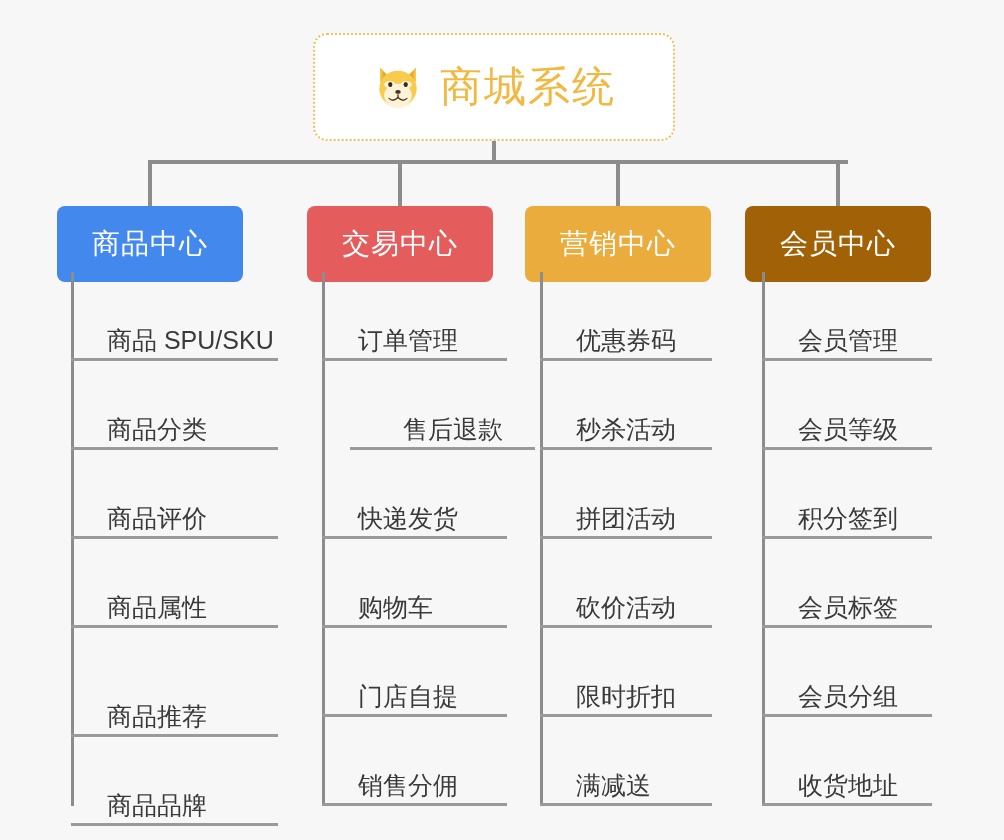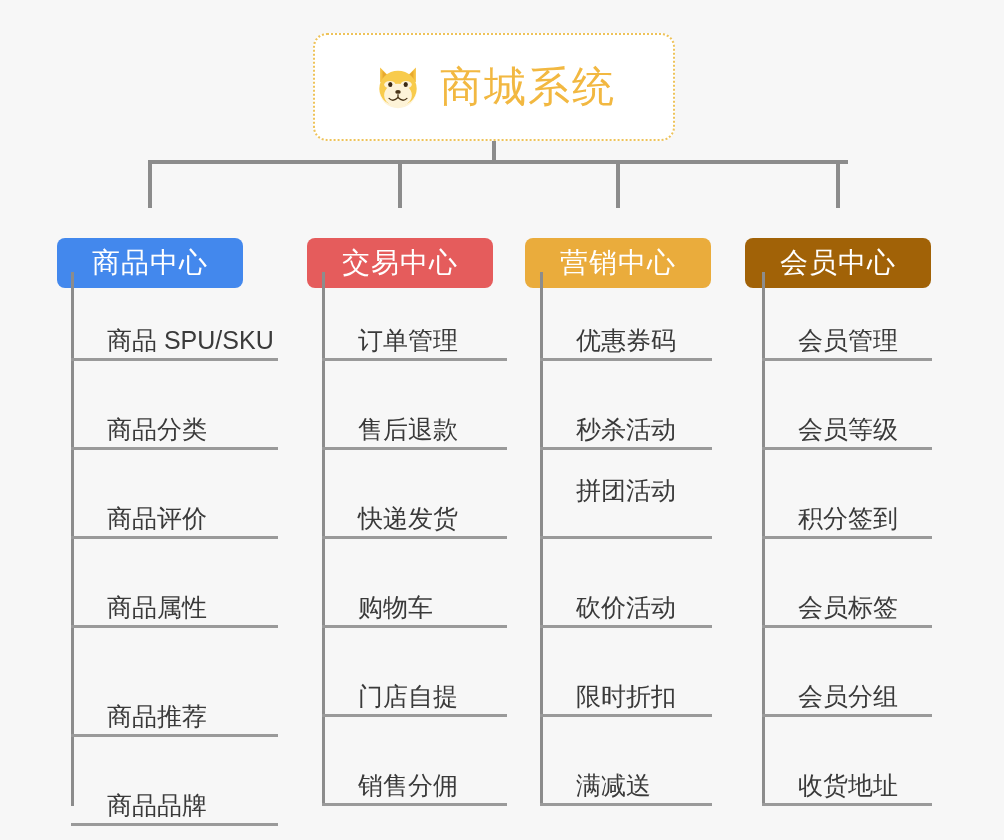--- a/index.html
+++ b/index.html
@@ -71,31 +71,30 @@
   .conn-drop {          
     top: 160px;
     width: 4px;
     height: 48px;
   }
 
   
   .cat-box {
     position: absolute;
     top: 206px;
-    height: 50px;
+    height: 76px;
     box-sizing: border-box;
     border-radius: 8px;
     display: flex;
     align-items: center;
     justify-content: center;
     color: #ffffff;
     font-size: 28px;
     letter-spacing: 1px;
     white-space: nowrap;
-    margin-top: 32px;
   }
 
   
   .leaf-col {
     position: absolute;
     top: 272px;
   }
   .leaf-spine {
     position: absolute;
     left: 0;
@@ -192,21 +191,21 @@
       <div class="conn conn-drop" style="left: 398px;"></div>
       <div class="cat-box" style="left: 307px; width: 186px; background: rgb(229, 92, 92);">
         <span>交易中心</span>
       </div>
       <div class="leaf-col" style="left: 322px; width: 195px;">
         <div class="leaf-spine" style="height: 534px;"></div>
         <div class="leaf-item" style="">
           <span class="leaf-label">订单管理</span>
           <div class="leaf-rule" style="width: 185px;"></div>
         </div>
-        <div class="leaf-item" style="padding-left: 36px;">
+        <div class="leaf-item" style="padding-left: 53px; margin-left: 28px;">
           <span class="leaf-label">售后退款</span>
           <div class="leaf-rule" style="width: 185px;"></div>
         </div>
         <div class="leaf-item" style="padding-left: 36px;">
           <span class="leaf-label">快递发货</span>
           <div class="leaf-rule" style="width: 185px;"></div>
         </div>
         <div class="leaf-item" style="padding-left: 36px;">
           <span class="leaf-label">购物车</span>
           <div class="leaf-rule" style="width: 185px;"></div>
@@ -227,21 +226,21 @@
       <div class="leaf-col" style="left: 540px; width: 182px;">
         <div class="leaf-spine" style="height: 534px;"></div>
         <div class="leaf-item" style="padding-left: 36px;">
           <span class="leaf-label">优惠券码</span>
           <div class="leaf-rule" style="width: 172px;"></div>
         </div>
         <div class="leaf-item" style="padding-left: 36px;">
           <span class="leaf-label">秒杀活动</span>
           <div class="leaf-rule" style="width: 172px;"></div>
         </div>
-        <div class="leaf-item" style="padding-left: 36px; align-items: center;">
+        <div class="leaf-item" style="padding-left: 36px;">
           <span class="leaf-label">拼团活动</span>
           <div class="leaf-rule" style="width: 172px;"></div>
         </div>
         <div class="leaf-item" style="padding-left: 36px;">
           <span class="leaf-label">砍价活动</span>
           <div class="leaf-rule" style="width: 172px;"></div>
         </div>
         <div class="leaf-item" style="padding-left: 36px;">
           <span class="leaf-label">限时折扣</span>
           <div class="leaf-rule" style="width: 172px;"></div>

